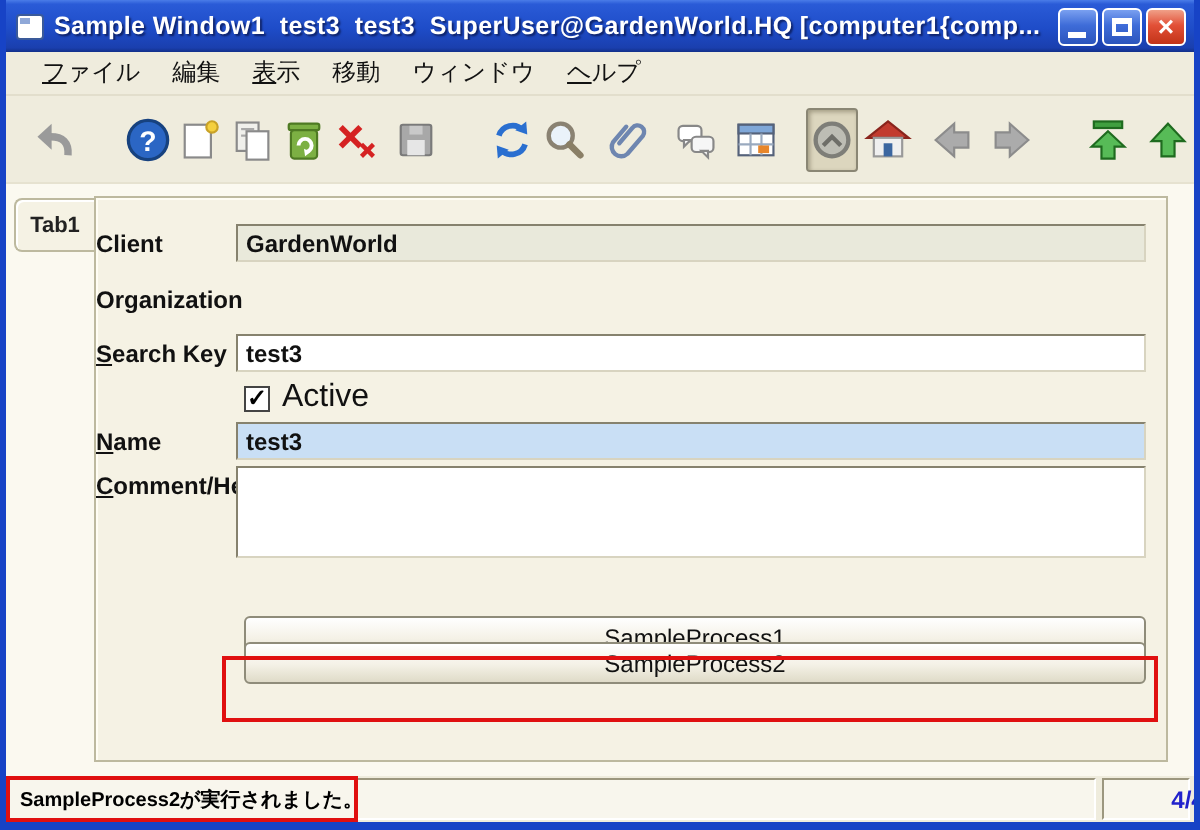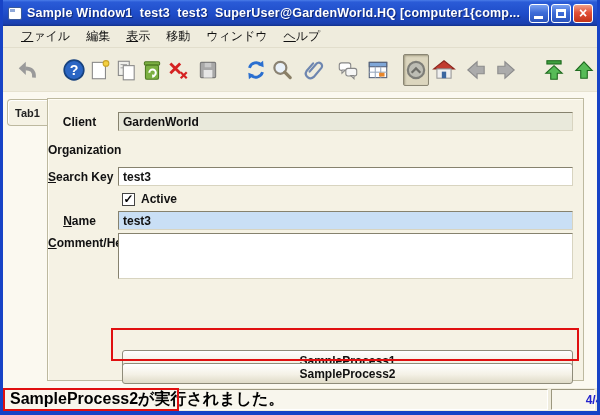--- a/index.html
+++ b/index.html
@@ -35,39 +35,39 @@
   .tbtn svg { display:block; }
   .tbtn.pressed { background:#DCD6BE; border:1px solid #8A8674; box-shadow:inset 1px 1px 2px rgba(90,85,60,.45); width:32px; }
   
   .content { flex:1 1 auto; position:relative; background:#FBF9F0; }
   .side-tab { position:absolute; left:4px; top:7px; width:40px; height:27px; background:#F5F2E4;
     border:1px solid #BDB99F; border-right:none; border-radius:4px 0 0 4px; display:flex; align-items:center; justify-content:center;
     font-size:11px; font-weight:bold; color:#222; z-index:2; box-shadow:inset 1px 1px 0 #fff; }
   .panel { position:absolute; left:44px; top:6px; right:13px; bottom:7px; background:#F5F2E4;
     border:1px solid #BDB99F; box-shadow:inset 1px 1px 0 #FFFDF4; z-index:1; }
   .row { position:absolute; left:0; right:10px; height:19px; display:flex; align-items:center; }
-  .field-label { display:block; width:70px; text-align:center; padding-right:7px; font-size:12px; font-weight:bold; color:#111; white-space:nowrap; }
+  .field-label { display:block; width:70px; text-align:left; padding-right:7px; font-size:12px; font-weight:bold; color:#111; white-space:nowrap; }
   .field-label[data-underline="true"]::first-letter { text-decoration:underline; }
   .fld { flex:1; height:19px; font-family:"Liberation Sans",sans-serif; font-size:12px; font-weight:bold; color:#111;
     padding:1px 4px; background:#fff; border:1px solid; border-color:#86826E #D8D4C0 #D8D4C0 #86826E; outline:none; }
   .fld.readonly { background:#E9E9DB; }
   .fld.mandatory { background:#C9DFF5; }
   textarea.fld { resize:none; height:46px; font-weight:bold; }
   .chk-row { position:absolute; left:74px; display:flex; align-items:center; height:16px; }
   .checkbox { width:13px; height:13px; background:#fff; border:1px solid #444; display:flex; align-items:center; justify-content:center; }
   .checkbox span { font-size:12px; font-weight:bold; line-height:1; margin-top:-1px; color:#000; }
-  .chk-label { font-size:12px; font-weight:bold; margin-left:6px; color:#111; }
+  .chk-label { font-size:16px; font-weight:normal; margin-left:6px; color:#111; }
   .proc-btn { position:absolute; left:74px; right:10px; height:21px; display:flex; align-items:center; justify-content:center;
-    font-size:12px; font-weight:bold; color:#111; border:1px solid #8F8C7A; border-radius:3px;
-    background:linear-gradient(180deg,#FFFFFF 0%,#F4F1E6 55%,#DFDBC8 100%); box-shadow:inset 0 1px 0 #fff;margin-top:42px; }
+    font-size:12px; font-weight:normal; color:#111; border:1px solid #8F8C7A; border-radius:3px;
+    background:linear-gradient(180deg,#FFFFFF 0%,#F4F1E6 55%,#DFDBC8 100%); box-shadow:inset 0 1px 0 #fff; }
   .annotation-box { position:absolute; border:2px solid #E01010; pointer-events:none; z-index:5; }
   
   .statusbar { height:23px; flex:0 0 23px; display:flex; align-items:center; background:#EFECDD; position:relative; padding:1px 2px 1px 1px; }
   .status-cell { height:21px; background:#F8F6ED; border:1px solid; border-color:#9C977F #FFFFFF #FFFFFF #9C977F; display:flex; align-items:center;padding-left:42px; }
-  .status-msg { flex:1; padding-left:5px; font-size:16px; font-weight:bold; color:#000; margin-right:3px; }
+  .status-msg { flex:1; padding-left:5px; font-size:10px; font-weight:bold; color:#000; margin-right:3px; }
   .status-record { width:35px; justify-content:center; font-size:12px; font-weight:bold; color:#2222CC; }
 </style>
 </head>
 <body>
 
 <div class="window">
 
   <div class="titlebar">
     <div class="win-icon"></div>
     <div class="title-text">Sample Window1  test3  test3  SuperUser@GardenWorld.HQ [computer1{comp...</div>

